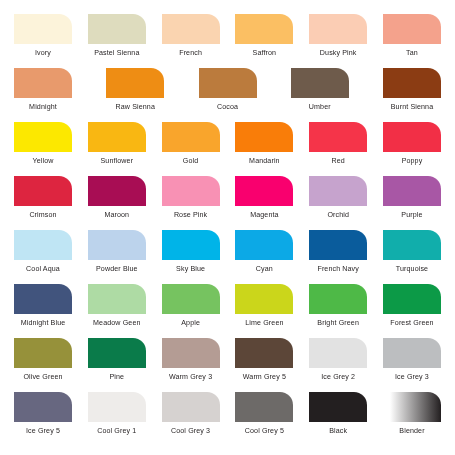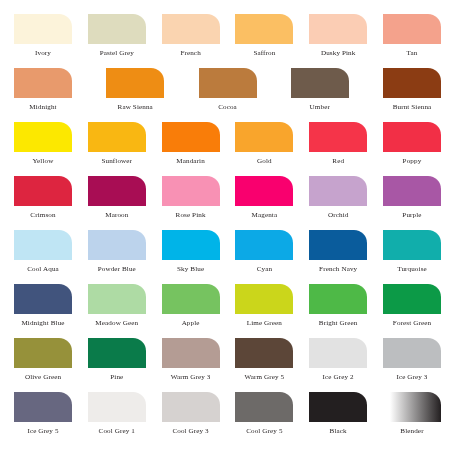--- a/index.html
+++ b/index.html
@@ -48,35 +48,35 @@
     display: block;
   }
   .swatch-label {
     margin-top: 5px;
     font-size: 7.1px;
     line-height: 9px;
     letter-spacing: 0.12px;
     color: #231f20;
     text-align: right;
     white-space: nowrap;
-    font-family: Liberation Serif, serif;
+    font-family: Liberation Sans, sans-serif;
   }
 </style>
 </head>
 <body>
 
 <div id="chart">
     <div class="swatch-row">
       <div class="swatch-cell">
         <div class="swatch-chip" style="background: rgb(252, 243, 218);"></div>
         <div class="swatch-label">Ivory</div>
       </div>
       <div class="swatch-cell">
         <div class="swatch-chip" style="background: rgb(222, 220, 190);"></div>
-        <div class="swatch-label">Pastel Grey</div>
+        <div class="swatch-label">Pastel Sienna</div>
       </div>
       <div class="swatch-cell">
         <div class="swatch-chip" style="background: rgb(250, 212, 176);"></div>
         <div class="swatch-label">French</div>
       </div>
       <div class="swatch-cell">
         <div class="swatch-chip" style="background: rgb(251, 191, 99);"></div>
         <div class="swatch-label">Saffron</div>
       </div>
       <div class="swatch-cell">
@@ -113,26 +113,26 @@
     <div class="swatch-row">
       <div class="swatch-cell">
         <div class="swatch-chip" style="background: rgb(252, 232, 0);"></div>
         <div class="swatch-label">Yellow</div>
       </div>
       <div class="swatch-cell">
         <div class="swatch-chip" style="background: rgb(249, 183, 18);"></div>
         <div class="swatch-label">Sunflower</div>
       </div>
       <div class="swatch-cell">
+        <div class="swatch-chip" style="background: rgb(249, 165, 44);"></div>
+        <div class="swatch-label">Gold</div>
+      </div>
+      <div class="swatch-cell">
         <div class="swatch-chip" style="background: rgb(249, 125, 9);"></div>
         <div class="swatch-label">Mandarin</div>
-      </div>
-      <div class="swatch-cell">
-        <div class="swatch-chip" style="background: rgb(249, 165, 44);"></div>
-        <div class="swatch-label">Gold</div>
       </div>
       <div class="swatch-cell">
         <div class="swatch-chip" style="background: rgb(245, 52, 73);"></div>
         <div class="swatch-label">Red</div>
       </div>
       <div class="swatch-cell">
         <div class="swatch-chip" style="background: rgb(242, 47, 70);"></div>
         <div class="swatch-label">Poppy</div>
       </div>
     </div>

